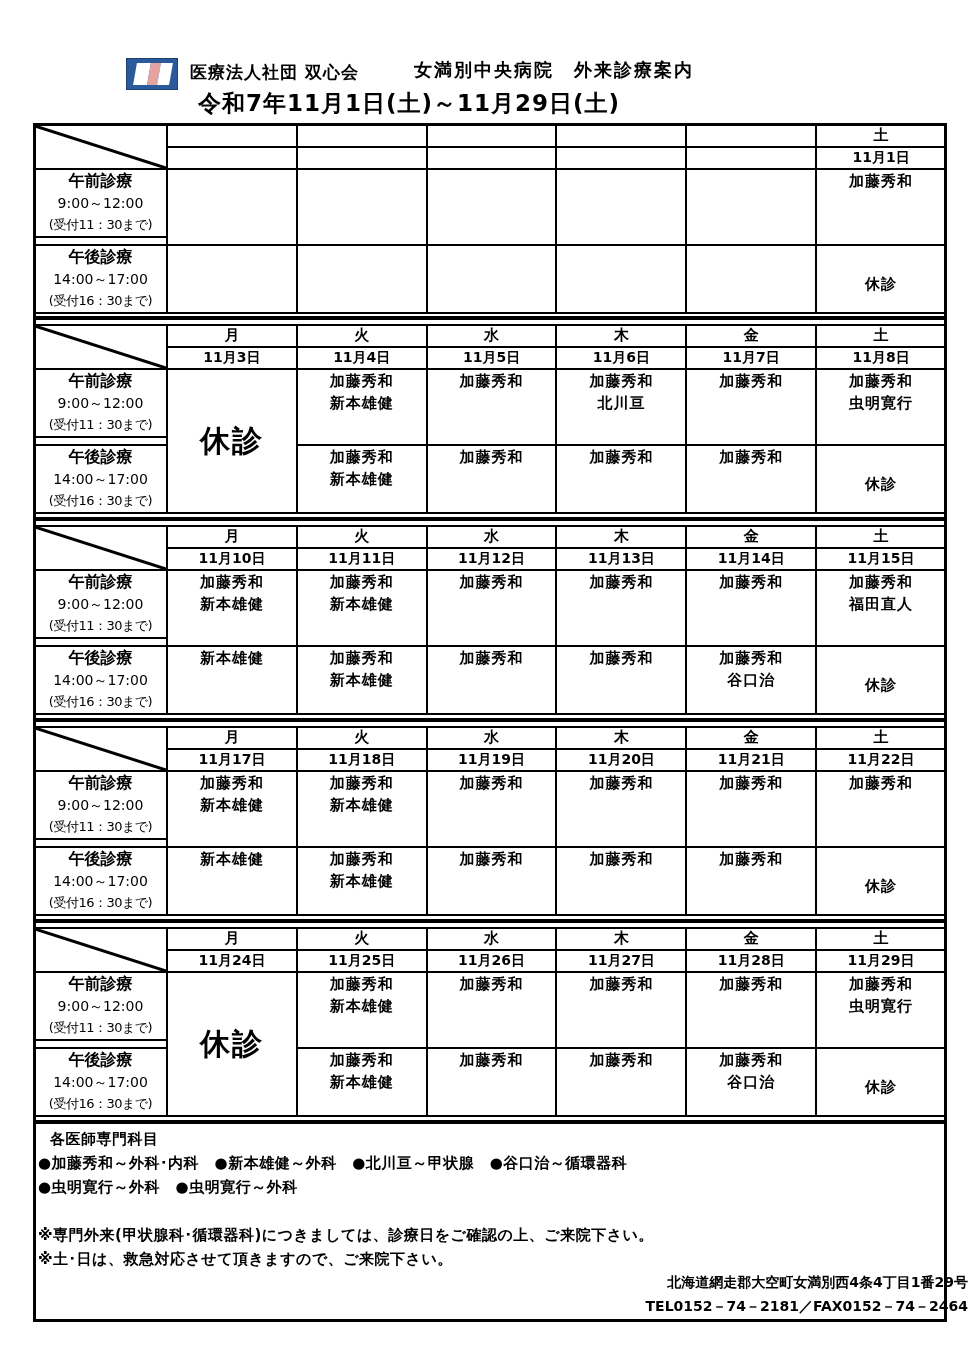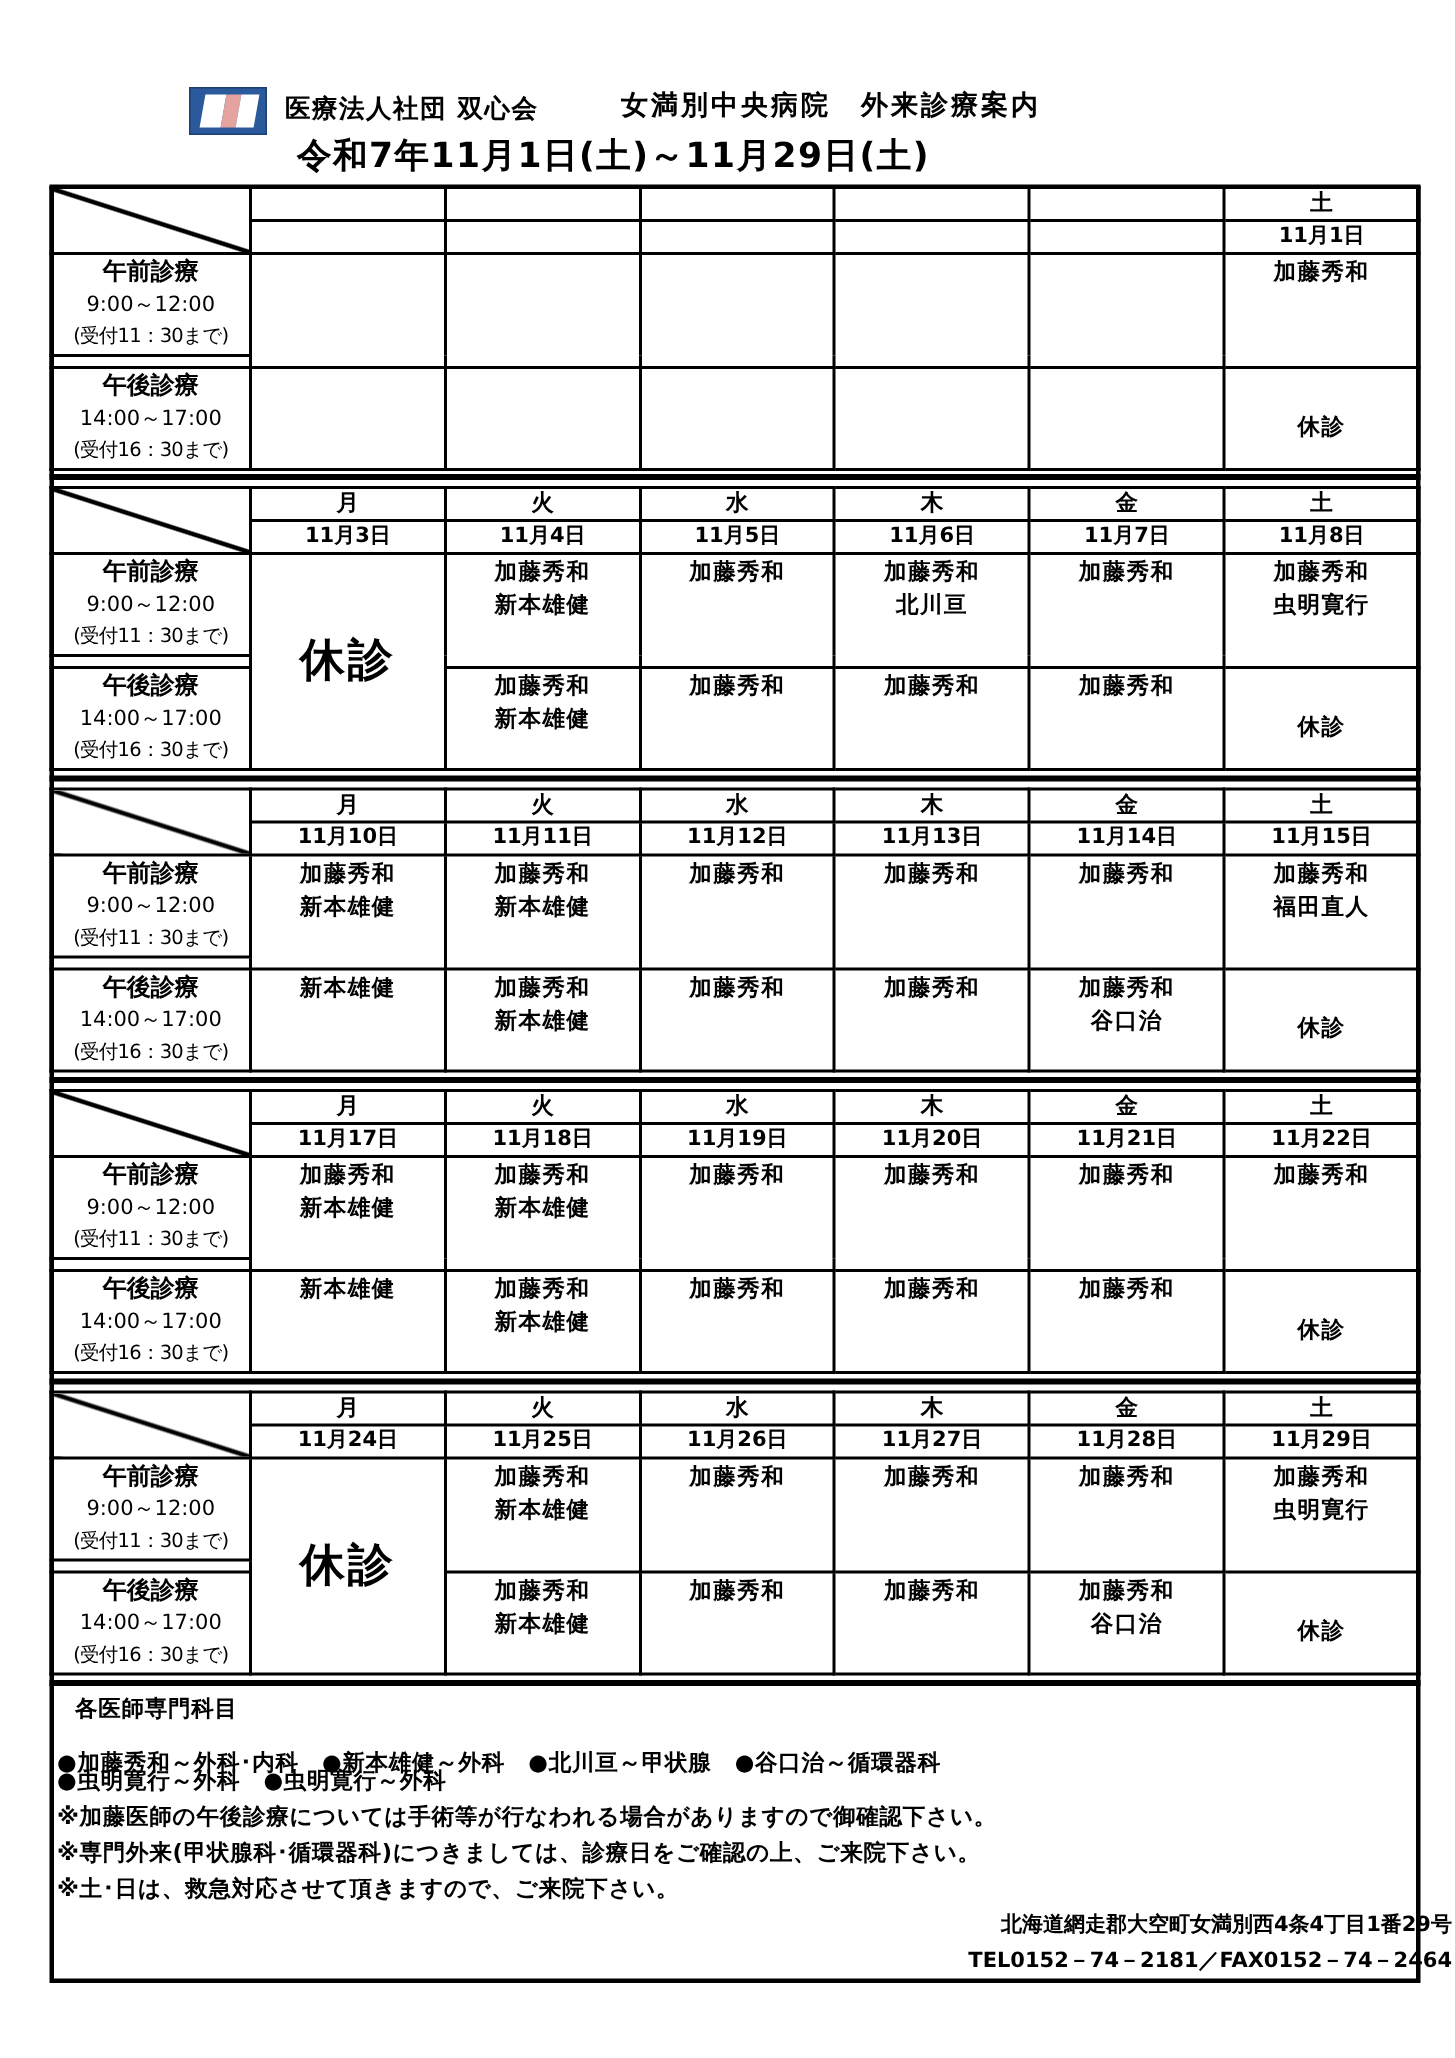--- a/index.html
+++ b/index.html
@@ -418,20 +418,19 @@
             <span class="doc">休診</span>
           </td>
         </tr>
       </tbody>
     </table>
   </div>
 <div class="sep" style="top:1120px;"></div>
 
 <div class="notes">
   <div class="line" style="top:4px; left:14px;">各医師専門科目</div>
-  <div class="line" style="top:40px;">●加藤秀和～外科･内科　●新本雄健～外科　●北川亘～甲状腺　●谷口治～循環器科</div>
+  <div class="line" style="top:28px;">●加藤秀和～外科･内科　●新本雄健～外科　●北川亘～甲状腺　●谷口治～循環器科</div>
   <div class="line" style="top:52px;">●虫明寛行～外科　●虫明寛行～外科</div>
-  <div class="line" style="top:76px;">※加藤医師の午後診療については手術等が行なわれる場合がありますので御確認下さい。</div>
   <div class="line" style="top:100px;">※専門外来(甲状腺科･循環器科)につきましては、診療日をご確認の上、ご来院下さい。</div>
   <div class="line" style="top:124px;">※土･日は、救急対応させて頂きますので、ご来院下さい。</div>
   <div class="addr" style="top:148px;">北海道網走郡大空町女満別西4条4丁目1番29号</div>
   <div class="addr" style="top:172px;">TEL0152－74－2181／FAX0152－74－2464</div>
 </div>
 
 </body></html>

